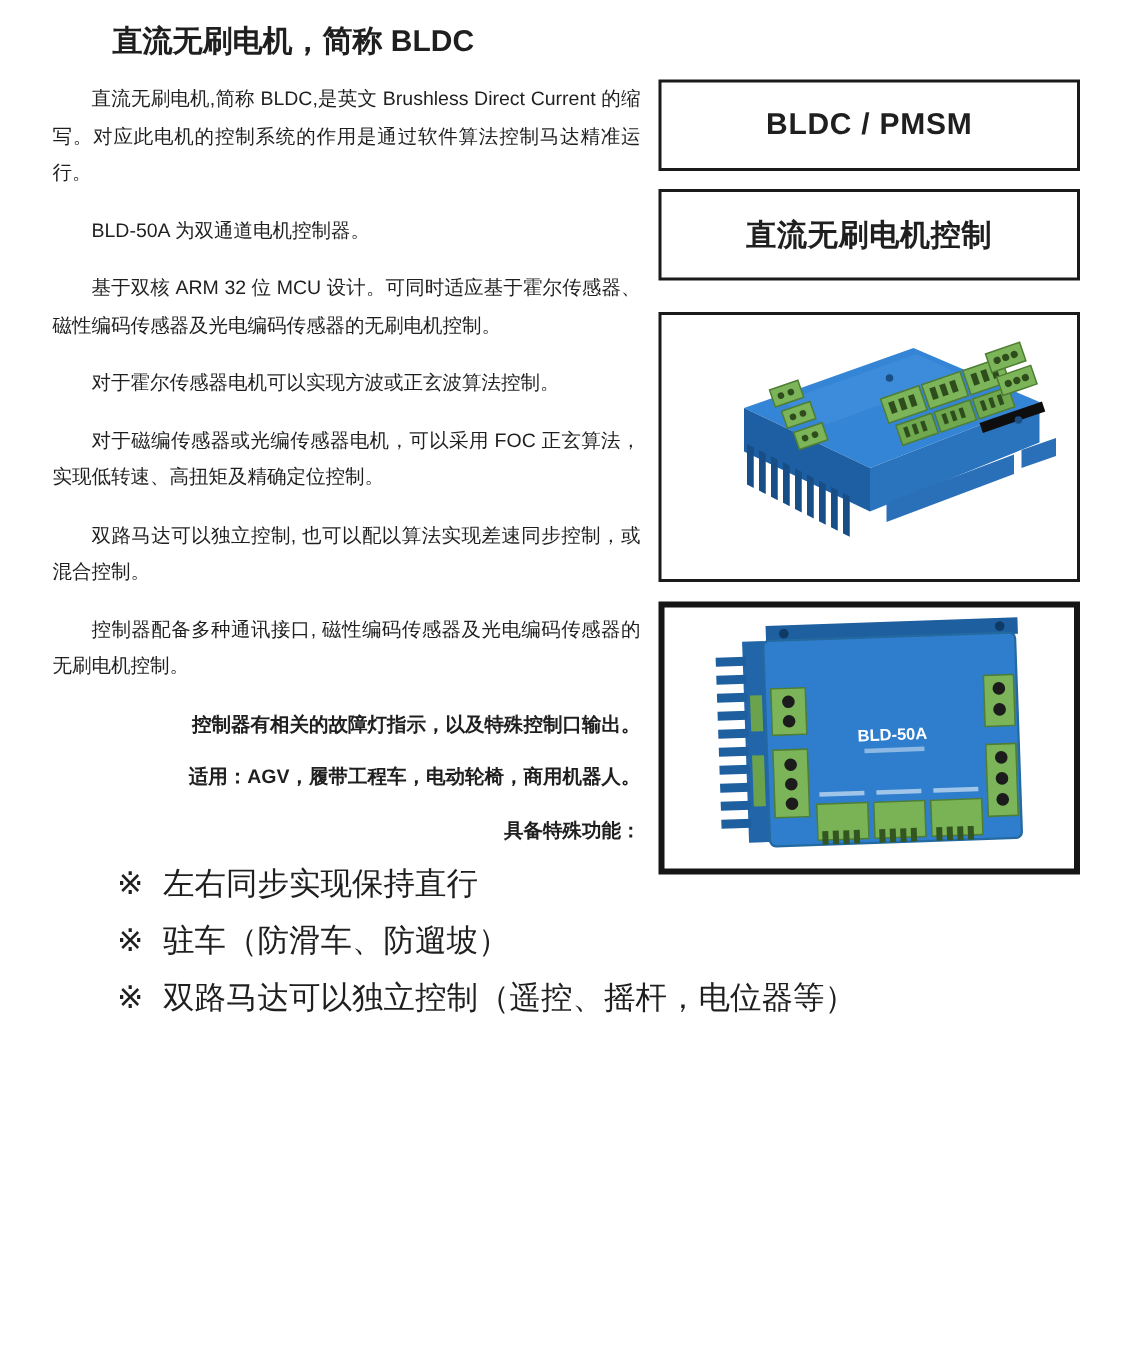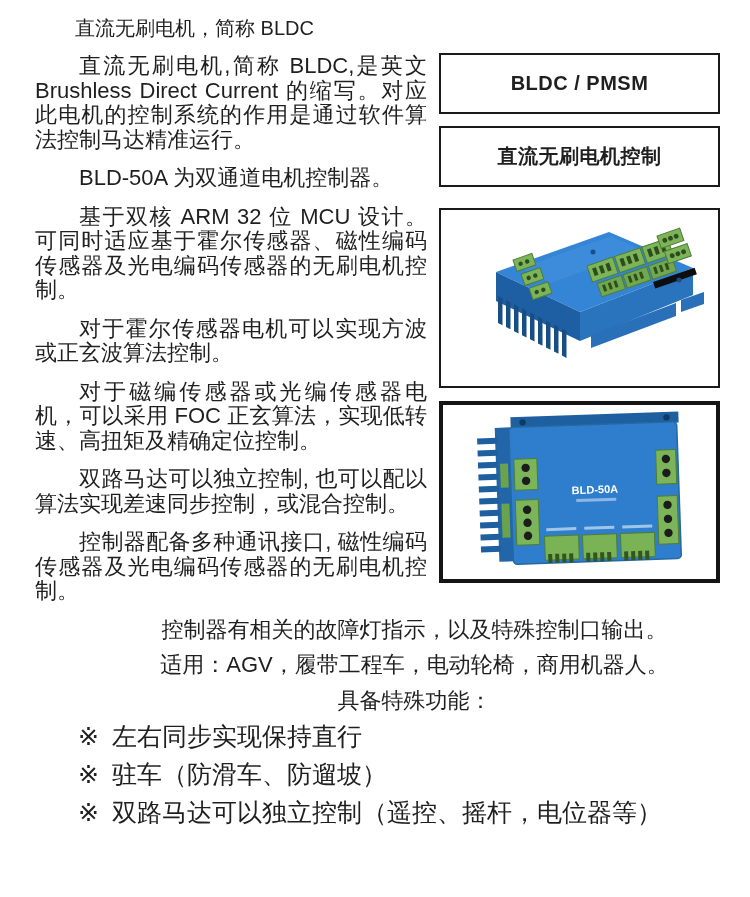--- a/index.html
+++ b/index.html
@@ -34,34 +34,34 @@
   }
   .photo-frame2 {
     border: 4px solid #151515;
     height: 174px;
     background: #ffffff; overflow: hidden;
   }
   .photo-frame1 svg, .photo-frame2 svg { display: block; }
 
   
   .doc-heading {
-    font-size: 20px; font-weight: 400;
+    font-size: 20px; font-weight: 700;
     line-height: 25px;
     margin: 0 0 13px 40px;
   }
   p.para {
-    font-size: 22px;
+    font-size: 13px;
     line-height: 24.5px;
     margin: 0 0 14px 0;
     text-indent: 2em;
     text-align: justify;
   }
-  p.para.tight { margin-bottom: 11px; text-align: center; }
+  p.para.tight { margin-bottom: 11px; text-align: right; font-weight: bold; }
   .feature {
-    font-size: 25px; line-height: 25px;
+    font-size: 21px; line-height: 25px;
     margin: 6px 0 13px 0;
     padding-left: 43px;
   }
   .feature .marker { margin-right: 13px; }
 </style>
 </head>
 <body>
 
 <div class="content">
 

